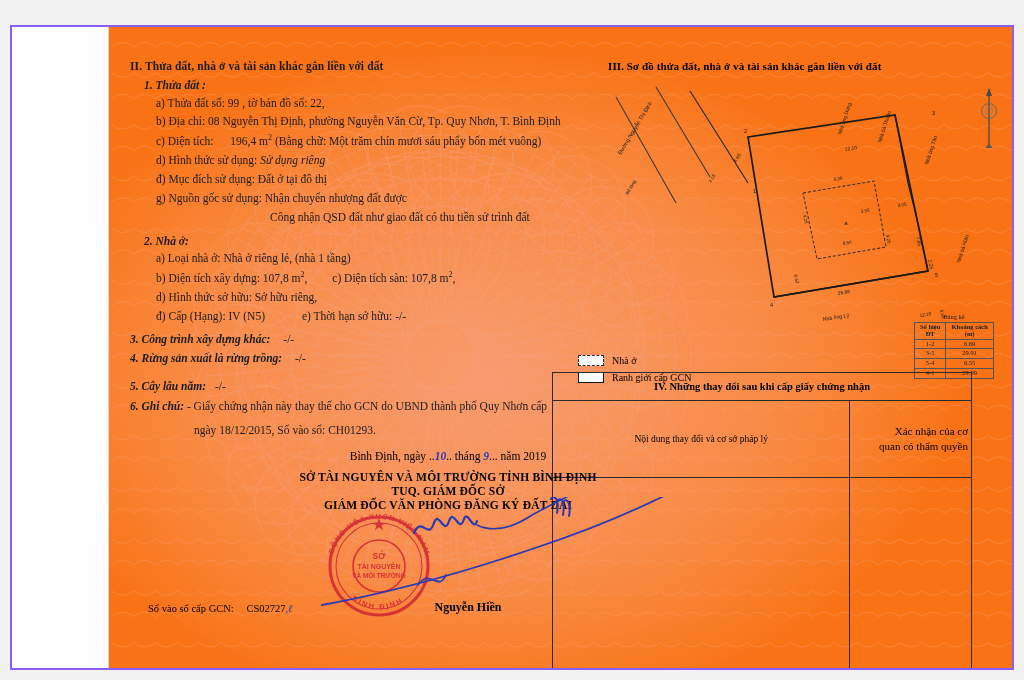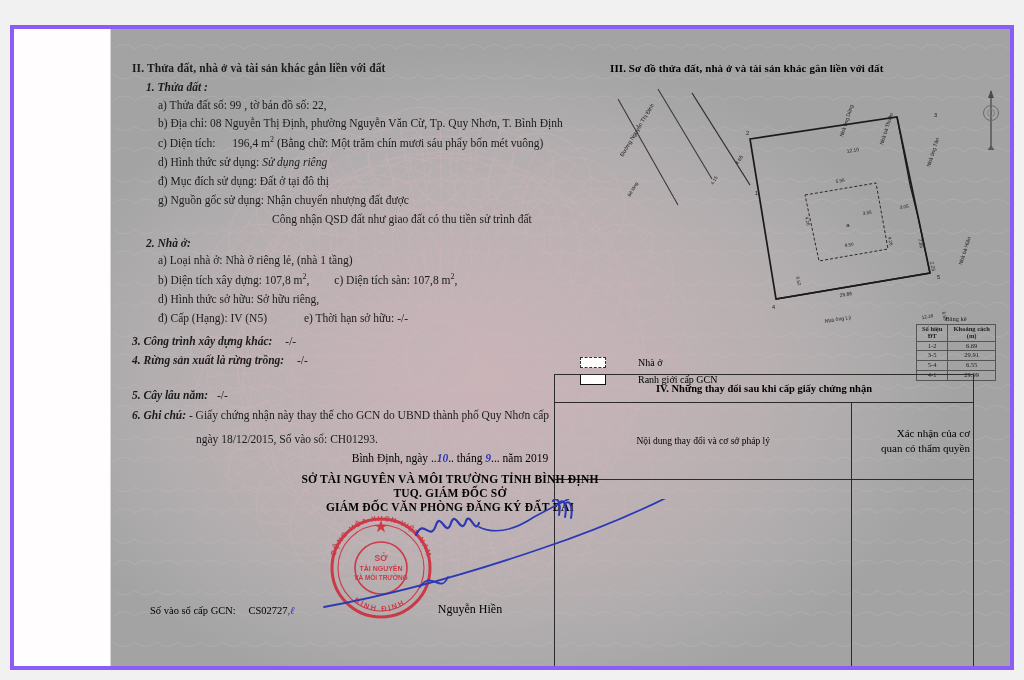--- a/index.html
+++ b/index.html
@@ -13,22 +13,22 @@
     position: absolute;
     left: 0; top: 0;
     width: 1024px; height: 680px;
     background: #f2f1f1;
   }
   
   #sheet {
     position: absolute;
     left: 10px; top: 25px;
     width: 1004px; height: 645px;
-    background: #a3a3a3;
-    border: 4px solid #8b5cf6;
+    background: #f97316;
+    border: 2px solid #8b5cf6;
     overflow: hidden;
   }
   
   #guilloche {
     position: absolute; inset: 0;
     pointer-events: none;
     opacity: .55;
   }
   #fold {
     position: absolute;
@@ -66,21 +66,21 @@
 
   #diagram {
     position: absolute;
     left: 490px; top: 58px;
     width: 420px; height: 255px;
   }
   #compass { position: absolute; left: 868px; top: 60px; width: 26px; height: 62px; }
 
   
   #legend { position: absolute; left: 470px; top: 325px; font-size: 10px; }
-  .lgrow { display: flex; align-items: center; height: 17px; gap: 24px; }
+  .lgrow { display: flex; align-items: center; height: 17px; }
   .lgbox { width: 26px; height: 11px; margin-right: 8px; background: #fff; }
   .lgbox.dash { border: 1px dashed #333; }
   .lgbox.solid { border: 1.4px solid #111; }
 
   
   #bangke { position: absolute; left: 806px; top: 286px; width: 80px; font-size: 6.5px; color:#1b1b1b; }
   #bangke .cap { text-align: center; font-size: 6.5px; margin-bottom: 2px; }
   #bangke table { border-collapse: collapse; width: 80px; }
   #bangke td, #bangke th {
     border: .7px solid #555; text-align: center; padding: 1px 0;
@@ -99,21 +99,21 @@
   #tblIV .ivhead { text-align: center; font-weight: bold; font-size: 10.5px; padding: 4px 0; }
   #tblIV .sub1 { text-align: center; font-size: 9.5px; padding: 22px 4px; }
   #tblIV .sub2 { text-align: right; font-size: 11px; padding: 4px 3px; line-height: 1.35; }
 
   
   #sig { position: absolute; left: 150px; top: 423px; width: 380px; text-align: center; }
   #sig .dateline { font-size: 11.5px; }
   #sig .dateline .hand { color:#2b39b5; font-family:"Liberation Serif",serif; font-style: italic; font-weight:bold; }
   #sig .org { font-weight: bold; font-size: 11.5px; letter-spacing: .2px; margin-top: 9px; }
   #sig .org.l2 { margin-top: 2px; }
-  #signer { position: absolute; left: 250px; top: 573px; width: 220px; text-align: center; font-weight: normal; font-size: 12px; }
+  #signer { position: absolute; left: 250px; top: 573px; width: 220px; text-align: center; font-weight: bold; font-size: 12px; }
   #gcnline { position: absolute; left: 40px; top: 576px; font-size: 10.5px; }
   #gcnline .hand { color: #2b39b5; font-style: italic; }
 
   #stamp { position: absolute; left: 212px; top: 480px; width: 118px; height: 118px; }
   #scrawl { position: absolute; left: 210px; top: 470px; width: 380px; height: 140px; pointer-events: none; }
 </style>
 </head>
 <body>
 
 <div id="page">
@@ -355,21 +355,21 @@
         </div>
 
         <div class="sub" style="margin-top:10px; padding-left:0">
           <span>3. Công trình xây dựng khác:</span>
           <span style="font-style:normal;font-weight:normal;padding-left:10px">-/-</span>
         </div>
         <div class="sub" style="margin-top:7px; padding-left:0">
           <span>4. Rừng sản xuất là rừng trồng:</span>
           <span style="font-style:normal;font-weight:normal;padding-left:10px">-/-</span>
         </div>
-        <div class="sub" style="margin-top:23px; padding-left:0">
+        <div class="sub" style="margin-top:16px; padding-left:0">
           <span>5. Cây lâu năm:</span>
           <span style="font-style:normal;font-weight:normal;padding-left:6px">-/-</span>
         </div>
         <div class="sub" style="margin-top:8px; padding-left:0">
           <span>6. Ghi chú:</span>
           <span style="font-style:normal;font-weight:normal">- Giấy chứng nhận này thay thế cho GCN do UBND thành phố Quy Nhơn cấp</span>
         </div>
         <div class="ln" style="padding-left:64px;margin-top:11px">ngày 18/12/2015, Số vào sổ: CH01293.</div>
       </div>
 

